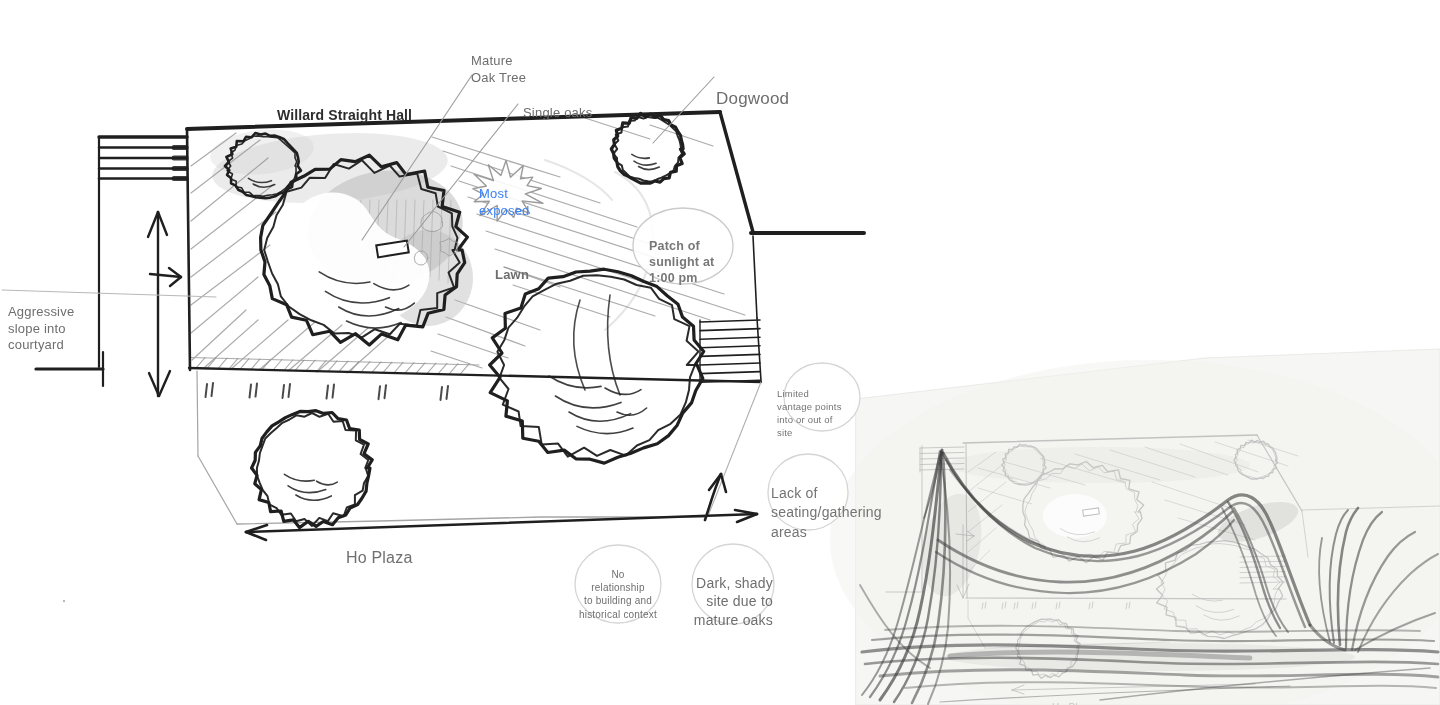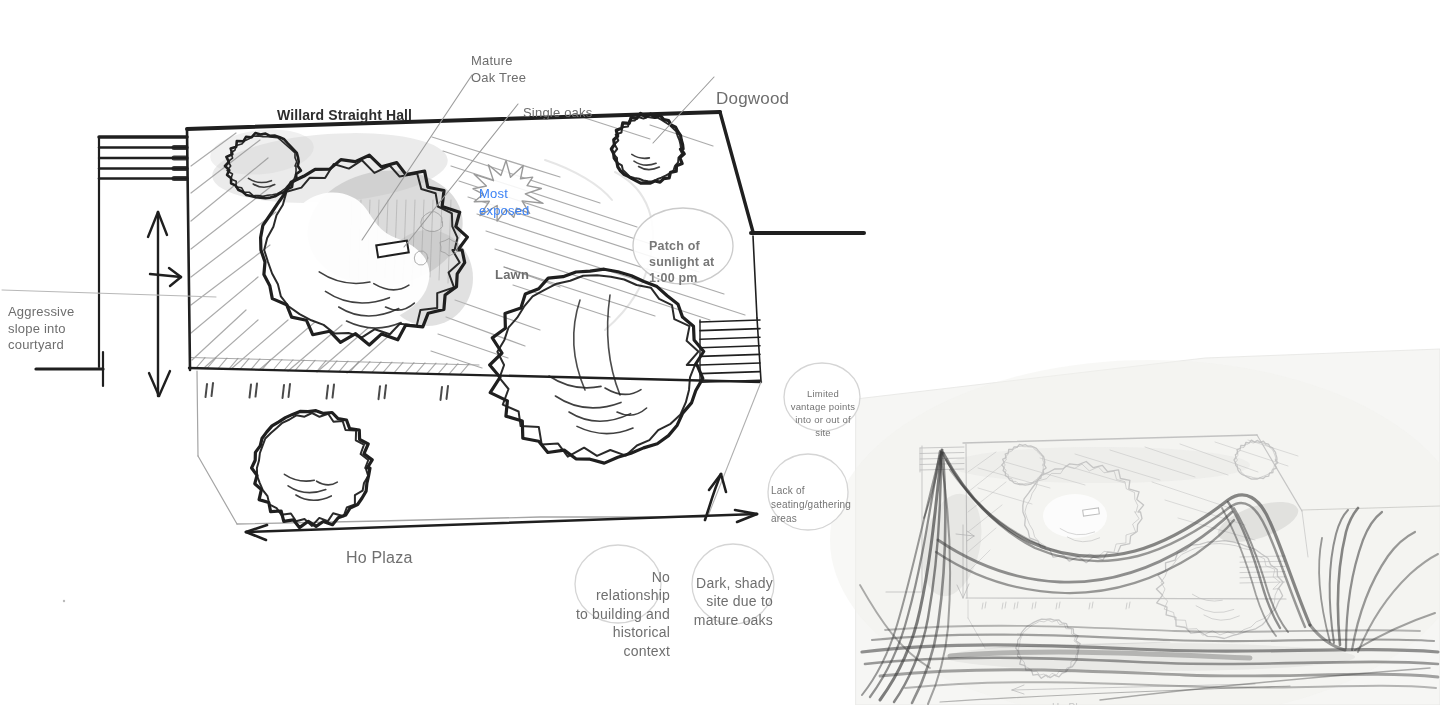--- a/index.html
+++ b/index.html
@@ -9,23 +9,23 @@
   .lbl{position:absolute;white-space:pre-line;color:#6e6e6e;line-height:1.28;letter-spacing:.2px;margin-top:12px;}
   #lb-building{left:277px;top:95px;font-size:14px;font-weight:bold;color:#2d2d2d;letter-spacing:.1px;}
   #lb-oak{left:471px;top:41px;font-size:13px;}
   #lb-bench{left:523px;top:93px;font-size:13px;}
   #lb-dogwood{left:716px;top:76px;font-size:17px;}
   #lb-exposed{left:479px;top:174px;font-size:13px;color:#3b82f6;}
   #lb-lawn{left:495px;top:255px;font-size:13px;font-weight:bold;}
   #lb-sun{left:649px;top:226px;font-size:12.5px;color:#787878;font-weight:bold;}
   #lb-slope{left:8px;top:292px;font-size:13px;}
   #lb-hoplaza{left:346px;top:536px;font-size:16px;color:#6f6f6f;}
-  #lb-vantage{left:777px;top:375px;width:92px;font-size:9.5px;text-align:center;color:#747474;line-height:1.38;}
-  #lb-seating{left:771px;top:472px;width:84px;font-size:10px;text-align:left;color:#747474;line-height:1.38;}
-  #lb-norel{left:566px;top:556px;width:104px;font-size:14px;text-align:right;color:#6f6f6f;line-height:1.32;}
+  #lb-vantage{left:777px;top:375px;width:92px;font-size:9.5px;text-align:left;color:#747474;line-height:1.38;}
+  #lb-seating{left:771px;top:472px;width:84px;font-size:14px;text-align:left;color:#747474;line-height:1.38;}
+  #lb-norel{left:566px;top:556px;width:104px;font-size:10px;text-align:center;color:#6f6f6f;line-height:1.32;}
   #lb-dark{left:693px;top:562px;width:80px;font-size:14px;text-align:right;color:#6f6f6f;line-height:1.32;}
   #lb-ghost{left:1052px;top:690px;font-size:10px;color:#c6c6c6;letter-spacing:.3px;}
 </style>
 </head>
 <body>
 
 <div class="stage">
   <svg id="art" width="1440" height="705" viewBox="0 0 1440 705">
       <g>
         <path d="M856,399 L1205,358 L1440,349 L1440,705 L856,705 Z" fill="#f6f6f4" stroke="#e8e8e5" stroke-width="1" stroke-opacity="0.9" fill-opacity="1" stroke-linecap="round" stroke-linejoin="round"></path>

